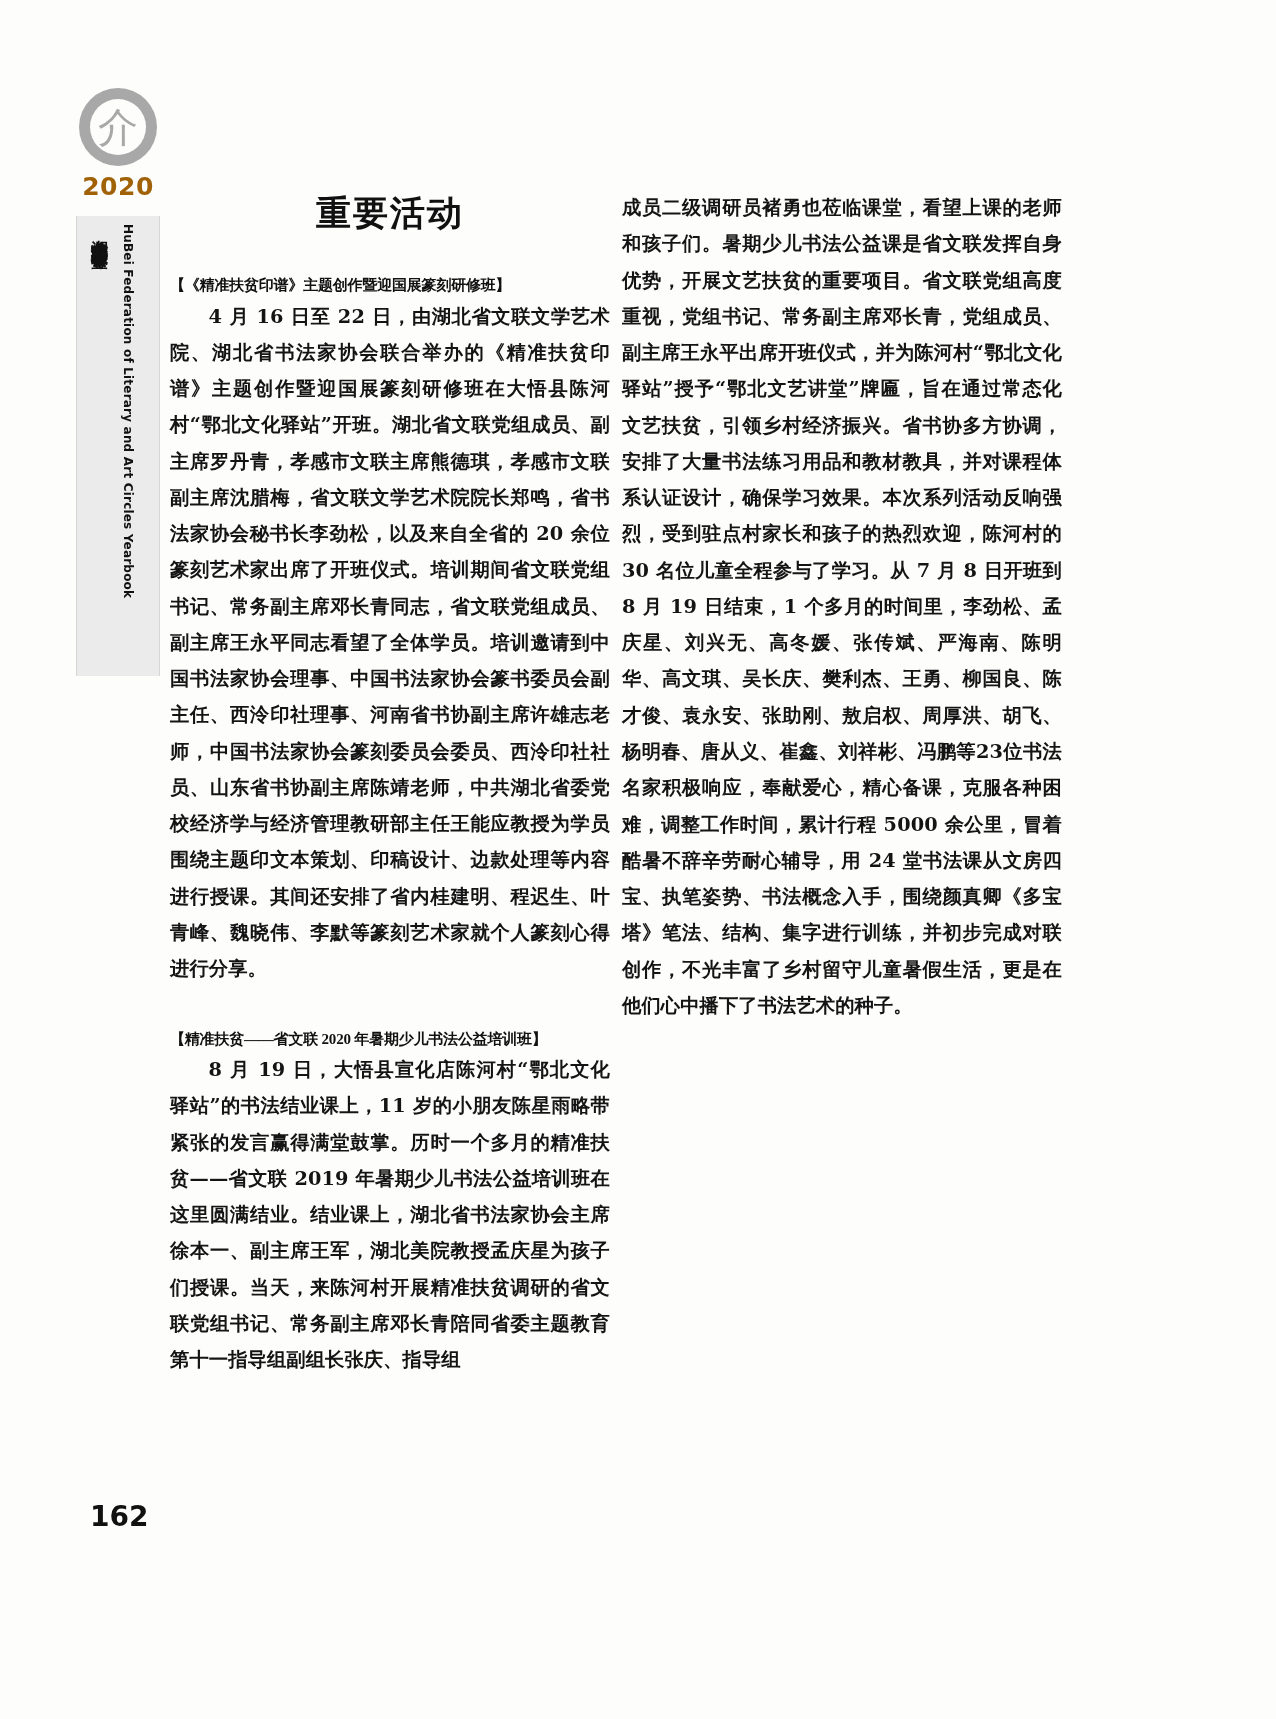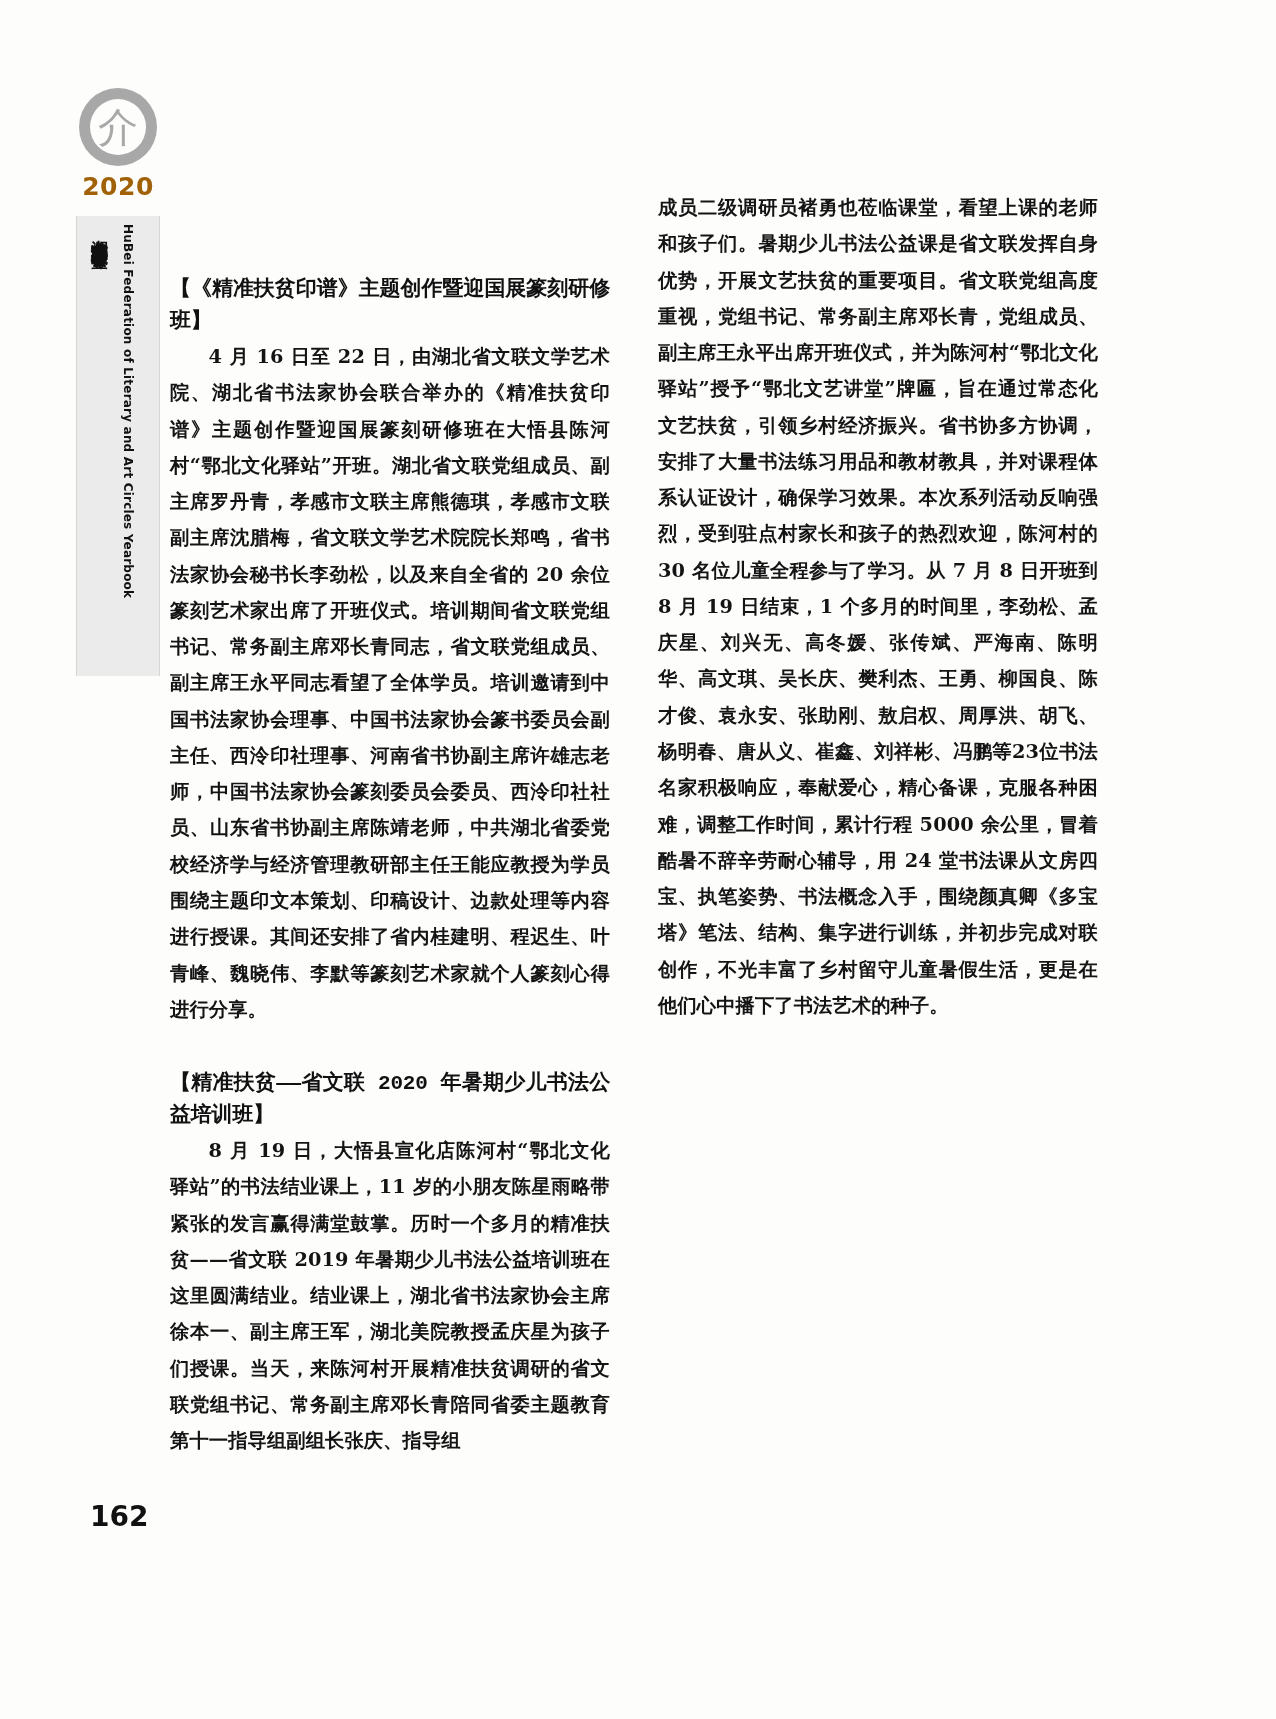--- a/index.html
+++ b/index.html
@@ -125,30 +125,30 @@
     color: #111;
   }
 
   .column {
     position: absolute;
     top: 0;
     width: 440px;
     height: 1300px;
   }
   #col-left  { left: 0px; }
-  #col-right { left: 452px; margin-left: 36px; }
+  #col-right { left: 452px; }
 
   .col-inner { position: relative; }
   #col-left .col-inner { padding-top: 84px; }
 
   h2.section-heading {
     margin: 0 0 2px 0;
-    font-family: Liberation Mono, monospace;
-    font-weight: bold;
-    font-size: 21px;
+    font-family: Liberation Serif, serif;
+    font-weight: bold;
+    font-size: 15px;
     line-height: 1.5;
     letter-spacing: -0.2px;
     color: #111;
     text-align: justify;
     text-justify: inter-character;
   }
   h2.section-heading.spaced { margin-top: 40px; }
 
   p.body-text {
     margin: 0 0 0 0;
@@ -183,20 +183,21 @@
       <div id="tab-cn">湖北省文学艺术界联合会年鉴</div>
       <div id="tab-en">HuBei Federation of Literary and Art Circles Yearbook</div>
     </div>
 
   </div>
 
   <div id="page-number">162</div>
 
   <div id="content">
 
+    <div id="page-title">重要活动</div>
 
     <div class="column" id="col-left">
       <div class="col-inner">
         <h2 class="section-heading">【《精准扶贫印谱》主题创作暨迎国展篆刻研修班】</h2>
         <p class="body-text">4 月 16 日至 22 日，由湖北省文联文学艺术院、湖北省书法家协会联合举办的《精准扶贫印谱》主题创作暨迎国展篆刻研修班在大悟县陈河村“鄂北文化驿站”开班。湖北省文联党组成员、副主席罗丹青，孝感市文联主席熊德琪，孝感市文联副主席沈腊梅，省文联文学艺术院院长郑鸣，省书法家协会秘书长李劲松，以及来自全省的 20 余位篆刻艺术家出席了开班仪式。培训期间省文联党组书记、常务副主席邓长青同志，省文联党组成员、副主席王永平同志看望了全体学员。培训邀请到中国书法家协会理事、中国书法家协会篆书委员会副主任、西泠印社理事、河南省书协副主席许雄志老师，中国书法家协会篆刻委员会委员、西泠印社社员、山东省书协副主席陈靖老师，中共湖北省委党校经济学与经济管理教研部主任王能应教授为学员围绕主题印文本策划、印稿设计、边款处理等内容进行授课。其间还安排了省内桂建明、程迟生、叶青峰、魏晓伟、李默等篆刻艺术家就个人篆刻心得进行分享。</p>
 
         <h2 class="section-heading spaced">【精准扶贫——省文联 2020 年暑期少儿书法公益培训班】</h2>
         <p class="body-text">8 月 19 日，大悟县宣化店陈河村“鄂北文化驿站”的书法结业课上，11 岁的小朋友陈星雨略带紧张的发言赢得满堂鼓掌。历时一个多月的精准扶贫——省文联 2019 年暑期少儿书法公益培训班在这里圆满结业。结业课上，湖北省书法家协会主席徐本一、副主席王军，湖北美院教授孟庆星为孩子们授课。当天，来陈河村开展精准扶贫调研的省文联党组书记、常务副主席邓长青陪同省委主题教育第十一指导组副组长张庆、指导组</p>
       </div>
     </div>

